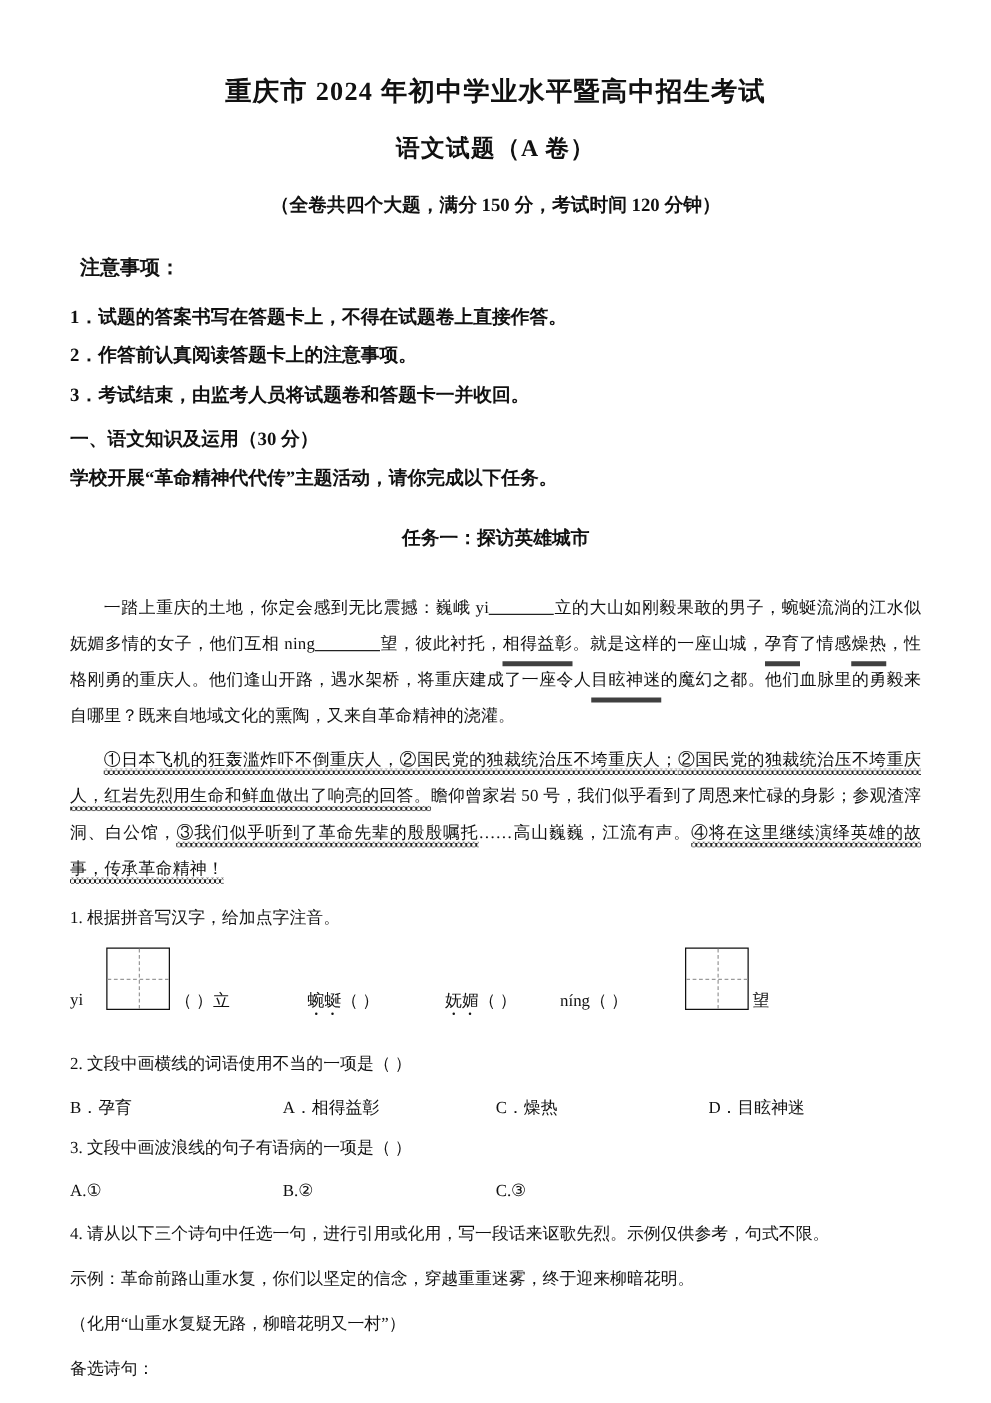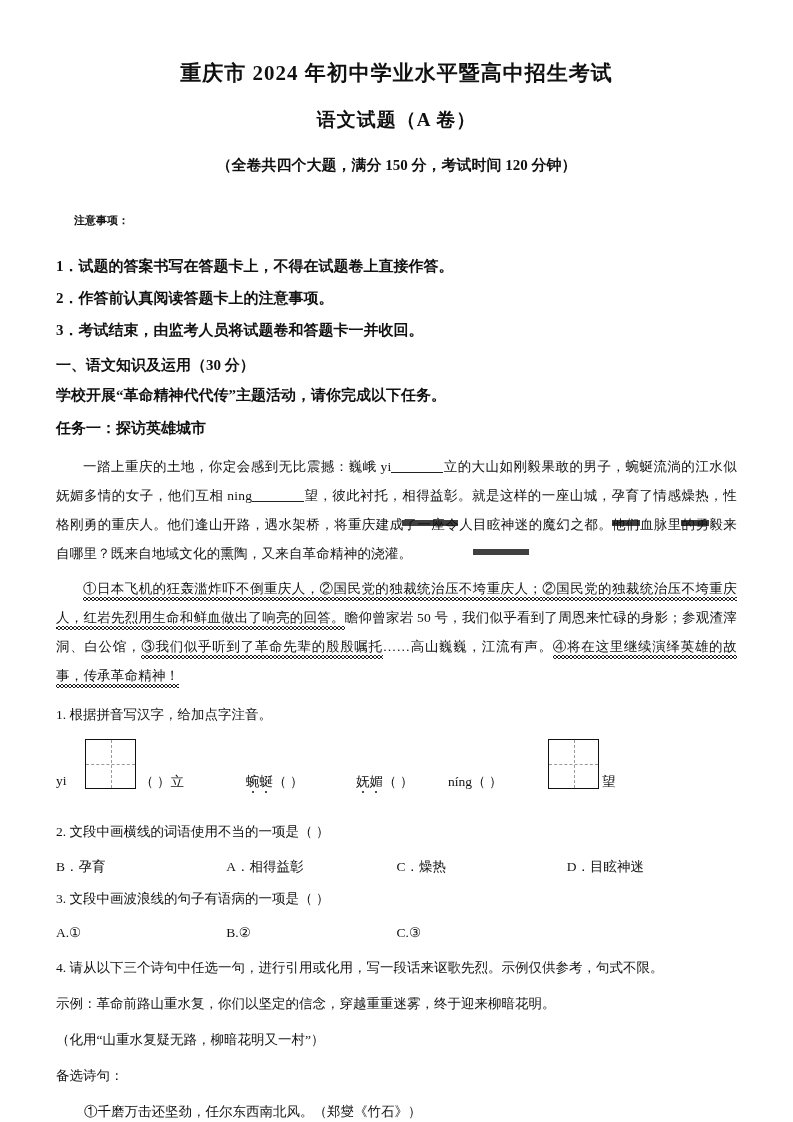--- a/index.html
+++ b/index.html
@@ -46,23 +46,23 @@
   .title-note {
     text-align: center;
     font-size: 15px;
     font-weight: bold;
     margin: 0;
     padding-top: 20px;
     line-height: 1.5;
   }
 
   .notice-heading {
-    font-size: 11px;
-    font-weight: bold;
-    margin: 18px;
+    font-size: 16px;
+    font-weight: bold;
+    margin: 8px;
     padding-top: 18px;
     line-height: 1.45;
   }
   .notice-item {
     font-size: 15px;
     font-weight: bold;
     margin: 0;
     padding-top: 10px;
     line-height: 1.45;
   }
@@ -77,42 +77,43 @@
   .activity-line {
     font-size: 15px;
     font-weight: bold;
     margin: 0;
     padding-top: 9px;
     line-height: 1.45;
   }
   .task-heading {
     font-size: 15px;
     font-weight: bold;
-    margin: 0;
+    margin: 16px;
     padding-top: 11px;
     line-height: 1.45;
+    text-align: center;
   }
 
   
   .passage {
     font-size: 13.5px;
     margin: 0;
     padding-top: 12px;
     line-height: 2.15;
     text-align: justify;
     text-indent: 2em;
     letter-spacing: 0.2px;
   }
   .passage.second {
     padding-top: 6px;
   }
   u.plain {
     text-decoration: none;
-    border-bottom: 6px solid #404040;
-    padding-bottom: 17px;
+    border-bottom: 4px solid #404040;
+    padding-bottom: 7px;
   }
   .blank {
     display: inline-block;
     width: 52px;
     border-bottom: 1px solid #222;
     vertical-align: -2px;
   }
   .wavy {
     text-decoration: none;
     border-bottom: 2px solid transparent;

